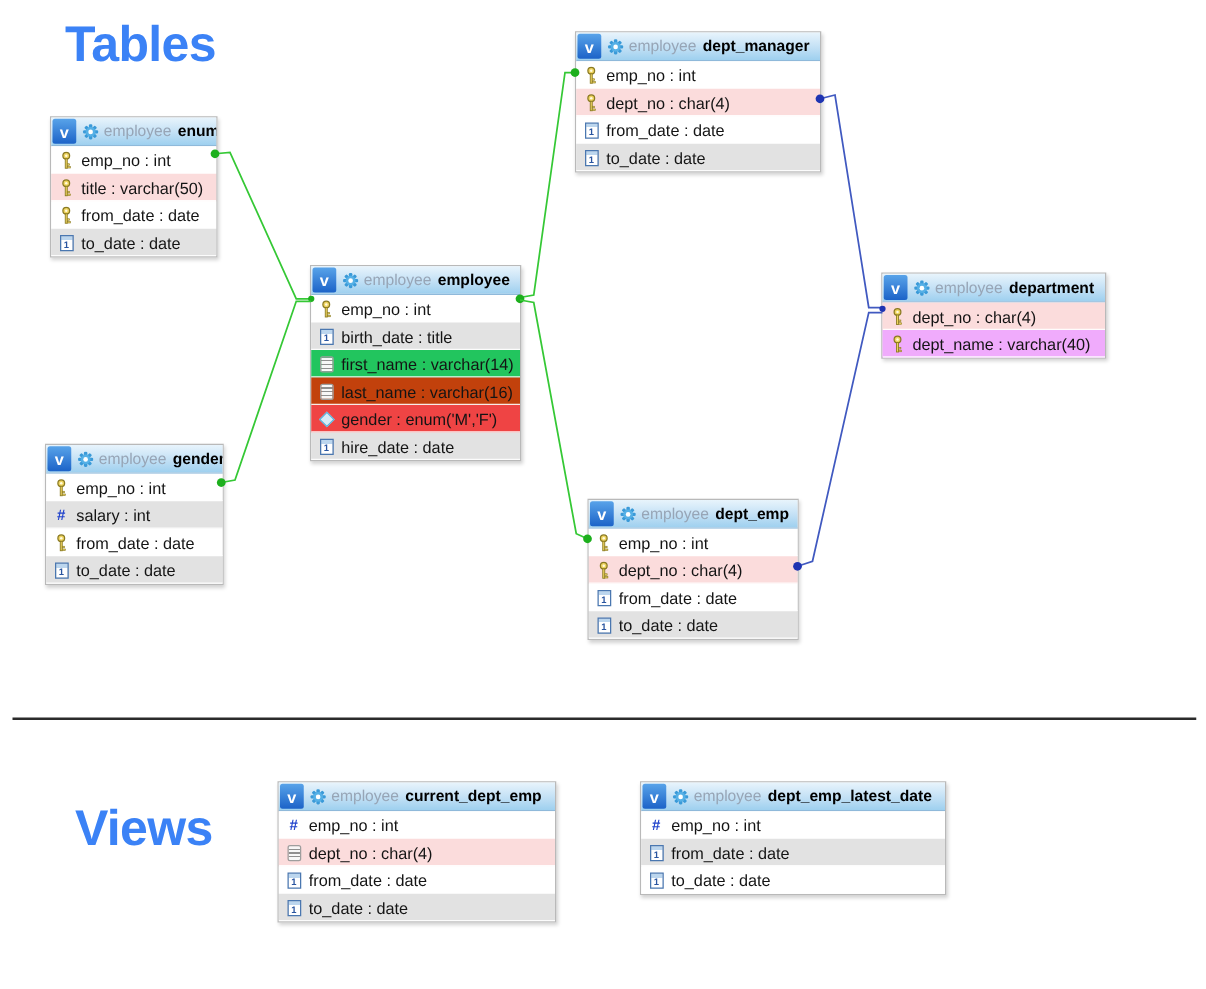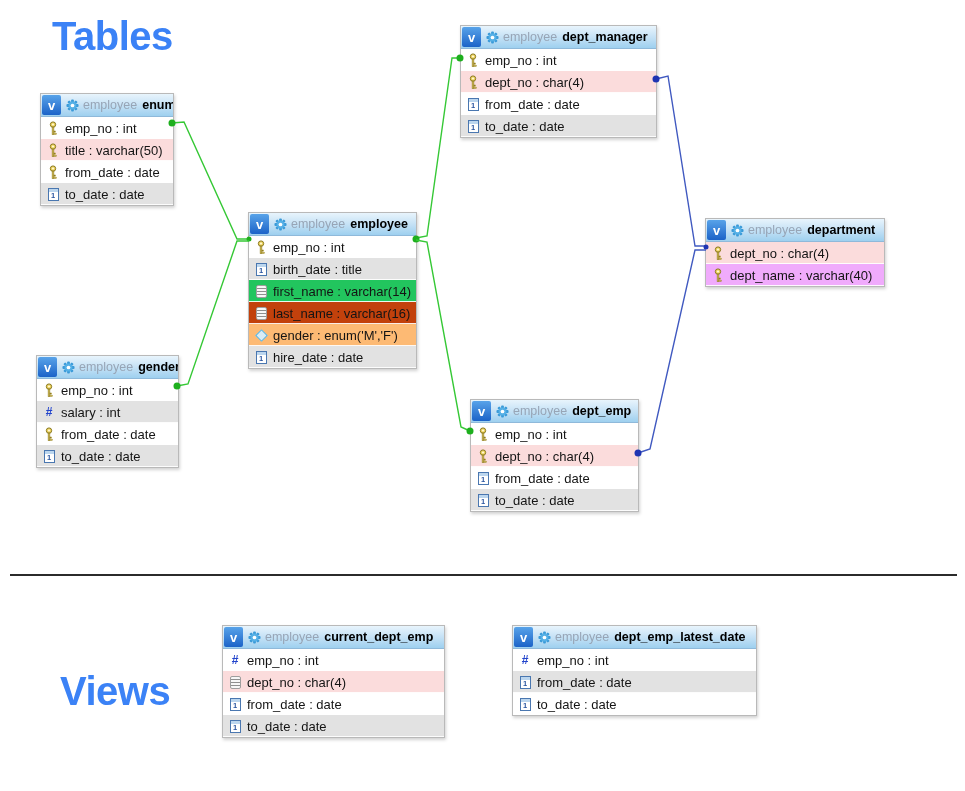--- a/index.html
+++ b/index.html
@@ -5,21 +5,21 @@
   html,body{margin:0;padding:0;background:#fff;}
   .canvas{
     position:relative;width:965px;height:791px;background:#ffffff;
     font-family:"Liberation Sans",sans-serif;overflow:hidden;
   }
   .heading{
     position:absolute;font-size:40px;font-weight:700;color:#3b82f6;
     letter-spacing:-0.5px;
   }
   #tables-heading{left:52px;top:14px;}
-  #views-heading{left:60px;top:641px;margin-top:28px;}
+  #views-heading{left:60px;top:641px;}
   .divider{
     position:absolute;left:10px;top:574px;width:947px;height:0;
     border-top:2px solid #2b2b2b;
   }
   .tbl{
     position:absolute;background:#fff;border:1px solid #b9b9b9;
     box-shadow:1px 2px 3px rgba(0,0,0,0.18);z-index:1;
   }
   .tbl-header{
     height:22px;display:flex;align-items:center;
@@ -244,21 +244,21 @@
             <span class="ti"></span>
           </span>
           <span>first_name : varchar(14)</span>
         </div>
         <div class="col-row" style="background: #c2410c;">
           <span class="ci">
             <span class="ti"></span>
           </span>
           <span>last_name : varchar(16)</span>
         </div>
-        <div class="col-row" style="background: #fdba74;">
+        <div class="col-row" style="background: #ef4444;">
           <span class="ci">
             <span class="ei"></span>
           </span>
           <span>gender : enum('M','F')</span>
         </div>
         <div class="col-row" style="background: rgb(226, 226, 226);">
           <span class="ci">
             <span class="di">1</span>
           </span>
           <span>hire_date : date</span>

